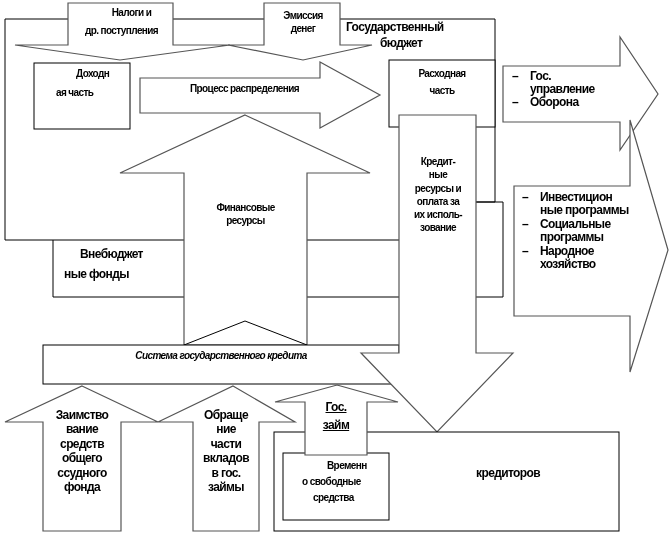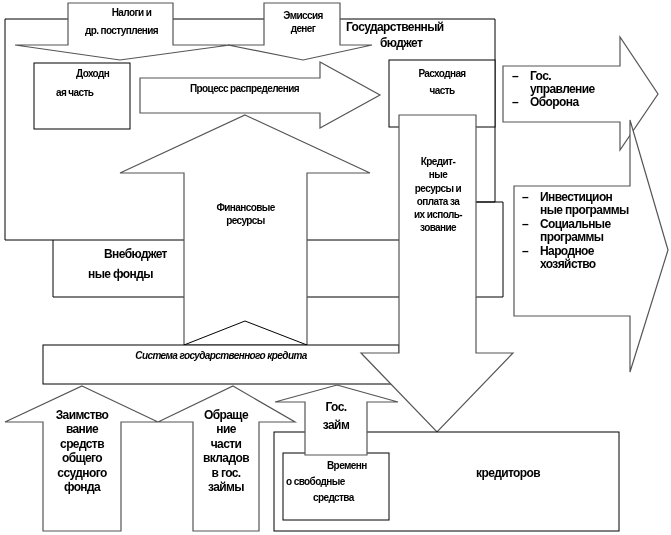--- a/index.html
+++ b/index.html
@@ -86,21 +86,21 @@
 <div class="t s10 c" style="left:389px;top:68px;width:106px;">
   <div>Расходная</div>
   <div style="margin-top:4px;">часть</div>
 </div>
 
 <div class="t s10 c" style="left:184px;top:202px;width:123px;">
   <div>Финансовые</div>
   <div>ресурсы</div>
 </div>
 
-<div class="t s13" style="left:88px;top:247px;width:104px;">
+<div class="t s13" style="left:64px;top:247px;width:104px;">
   <div style="padding-left:16px;">Внебюджет</div>
   <div style="margin-top:5px;">ные фонды</div>
 </div>
 
 <div class="t s10 c" style="left:400px;top:155px;width:76px;line-height:1.33;">
   <div>Кредит-</div>
   <div>ные</div>
   <div>ресурсы и</div>
   <div>оплата  за</div>
   <div>их исполь-</div>
@@ -135,26 +135,26 @@
 
 <div class="t s13 c" style="left:193px;top:408px;width:66px;line-height:1.2;">
   <div>Обраще</div>
   <div>ние</div>
   <div>части</div>
   <div>вкладов</div>
   <div>в гос.</div>
   <div>займы</div>
 </div>
 
-<div class="t s13 c" style="left:305px;top:400px;width:62px;">
+<div class="t s13 c" style="left:305px;top:400px;width:62px;text-decoration:underline;">
   <div>Гос.</div>
   <div style="margin-top:3px;">займ</div>
 </div>
 
 <div class="t s10" style="left:285px;top:458px;width:104px;line-height:1.6;">
   <div style="padding-left:42px;">Временн</div>
-  <div style="padding-left:1px;">о свободные</div>
+  <div style="padding-left:1px;margin-left:16px;">о свободные</div>
   <div style="padding-left:28px;">средства</div>
 </div>
 
 <div class="t s13" style="left:428px;top:463px;width:180px;">
   <div style="padding-left:48px;margin-top:3px;">кредиторов</div>
 </div>
 
 </body></html>

